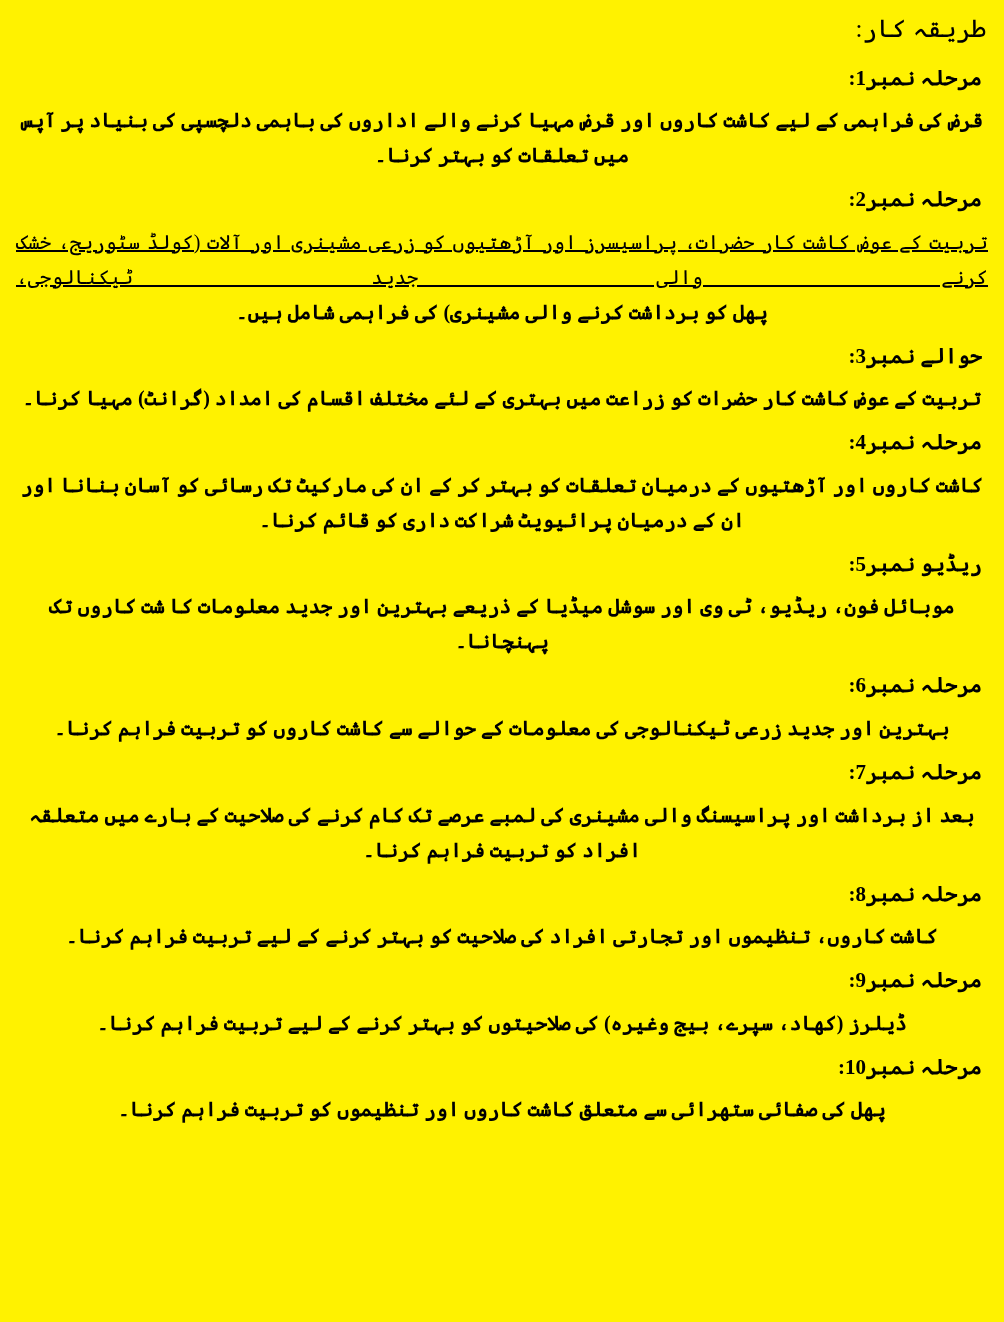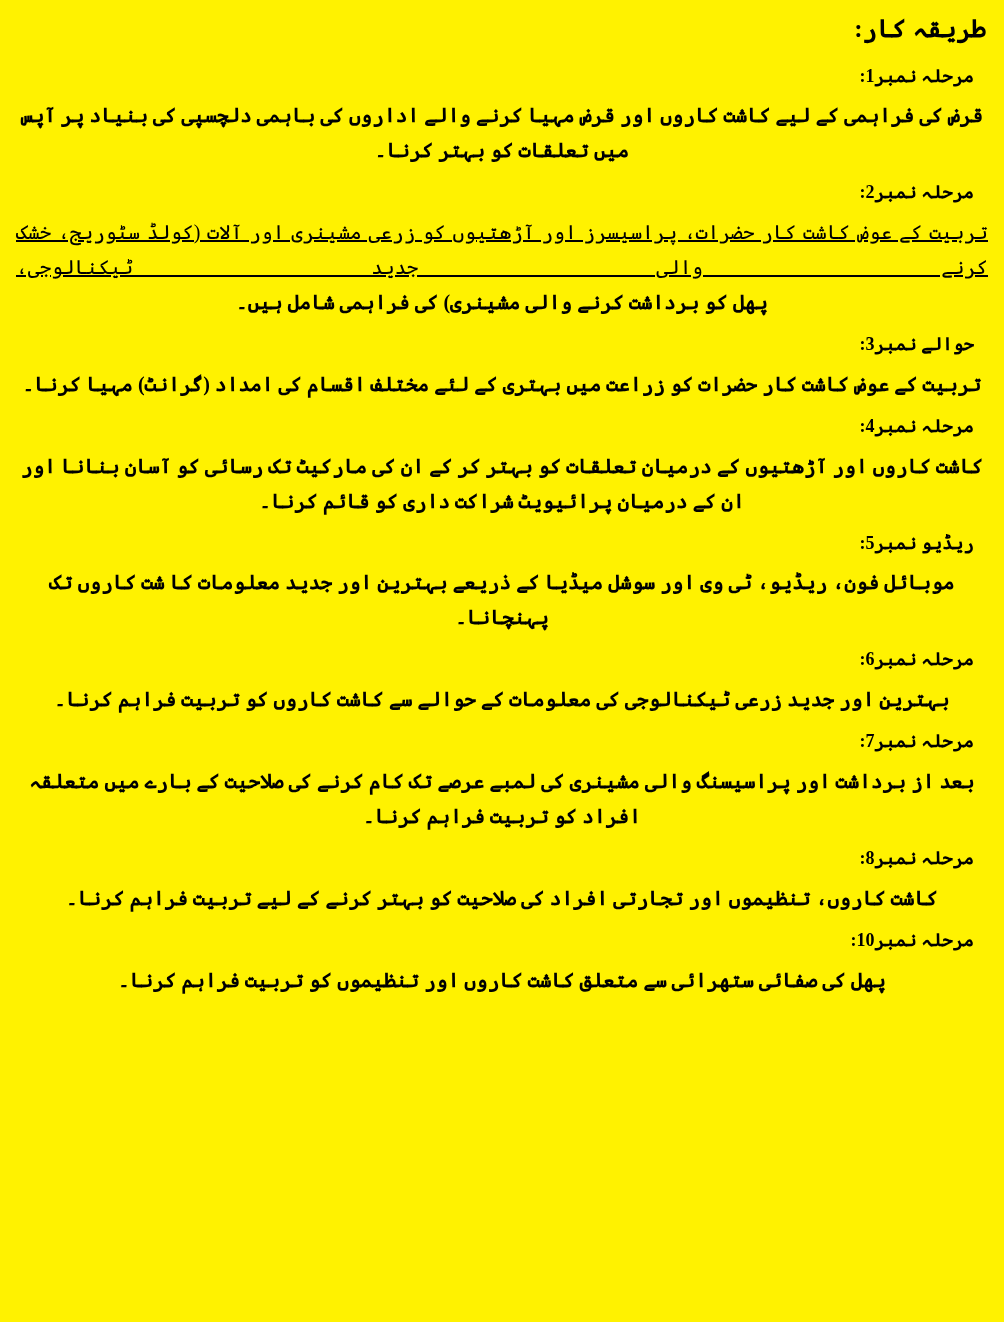--- a/index.html
+++ b/index.html
@@ -18,35 +18,35 @@
     width: 1004px;
     min-height: 1322px;
     box-sizing: border-box;
     padding: 10px 14px 16px 14px;
     background: #FFF200;
     display: block;
   }
   .doc-title {
     text-align: right;
     font-size: 25px;
-    font-weight: bold;
+    font-weight: normal;
     line-height: 1.5;
     margin: 0 0 14px 0;
     padding: 0 4px 0 0;
     letter-spacing: 0;
   }
   .step-block {
     margin: 0 0 10px 0;
   }
   .step-head {
     text-align: right;
-    font-size: 18px;
+    font-size: 21px;
     font-weight: bold;
     line-height: 1.6;
-    margin: 0 12px 8px 0;
+    margin: 0 4px 8px 0;
     padding: 0 4px 0 0;
   }
   .step-body {
     text-align: justify;
     text-align-last: center;
     font-size: 20px;
     line-height: 1.75;
     margin: 0 0 6px 0;
     padding: 0 2px;
   }
@@ -117,20 +117,26 @@
           <span class="ln ln-center">بعد از برداشت اور پراسیسنگ والی مشینری کی لمبے عرصے تک کام کرنے کی صلاحیت کے بارے میں متعلقہ افراد کو تربیت فراہم کرنا۔</span>
         </div>
       </div>
       <div class="step-block">
         <div class="step-head">مرحلہ نمبر8:</div>
         <div class="step-body one-line">
           <span class="ln ln-center">کاشت کاروں، تنظیموں اور تجارتی افراد کی صلاحیت کو بہتر کرنے کے لیے تربیت فراہم کرنا۔</span>
         </div>
       </div>
       <div class="step-block">
+        <div class="step-head">مرحلہ نمبر9:</div>
+        <div class="step-body one-line">
+          <span class="ln ln-center">ڈیلرز (کھاد، سپرے، بیج وغیرہ) کی صلاحیتوں کو بہتر کرنے کے لیے تربیت فراہم کرنا۔</span>
+        </div>
+      </div>
+      <div class="step-block">
         <div class="step-head">مرحلہ نمبر10:</div>
         <div class="step-body one-line">
           <span class="ln ln-center">پھل کی صفائی ستھرائی سے متعلق کاشت کاروں اور تنظیموں کو تربیت فراہم کرنا۔</span>
         </div>
       </div>
     </div>
 
 </div>
 
 </body></html>

